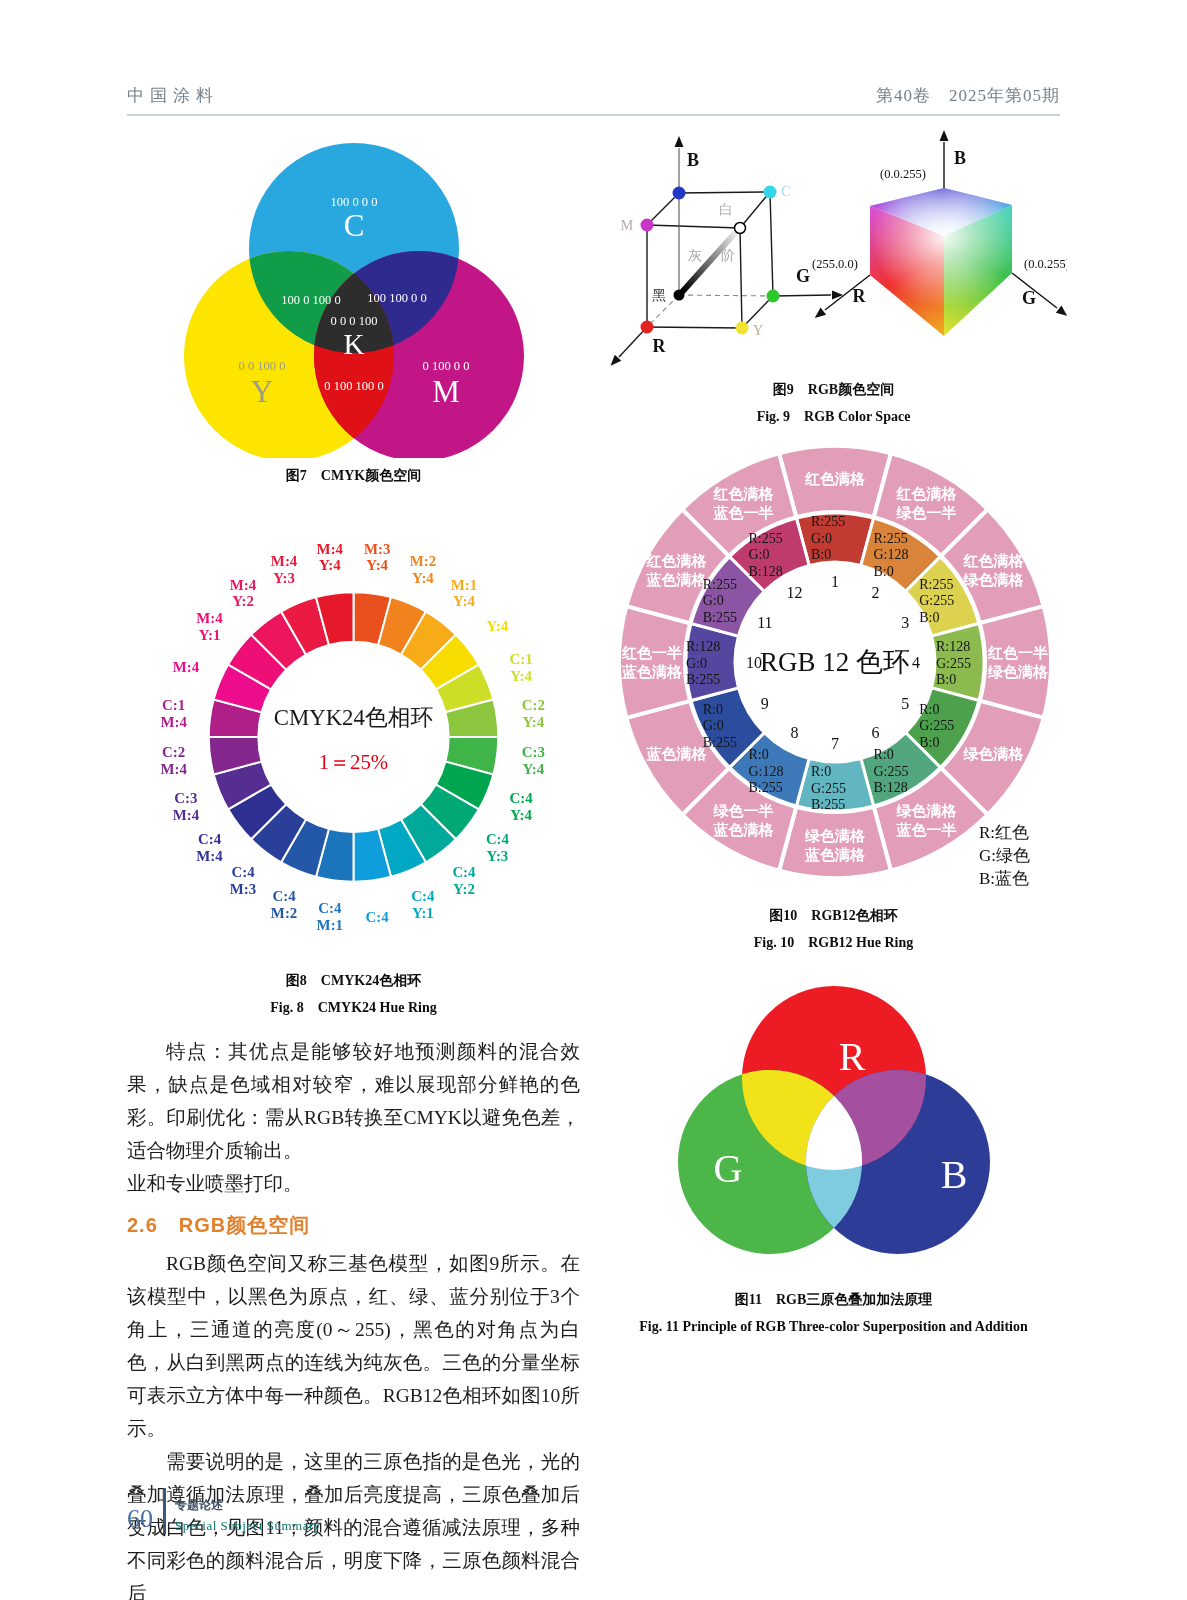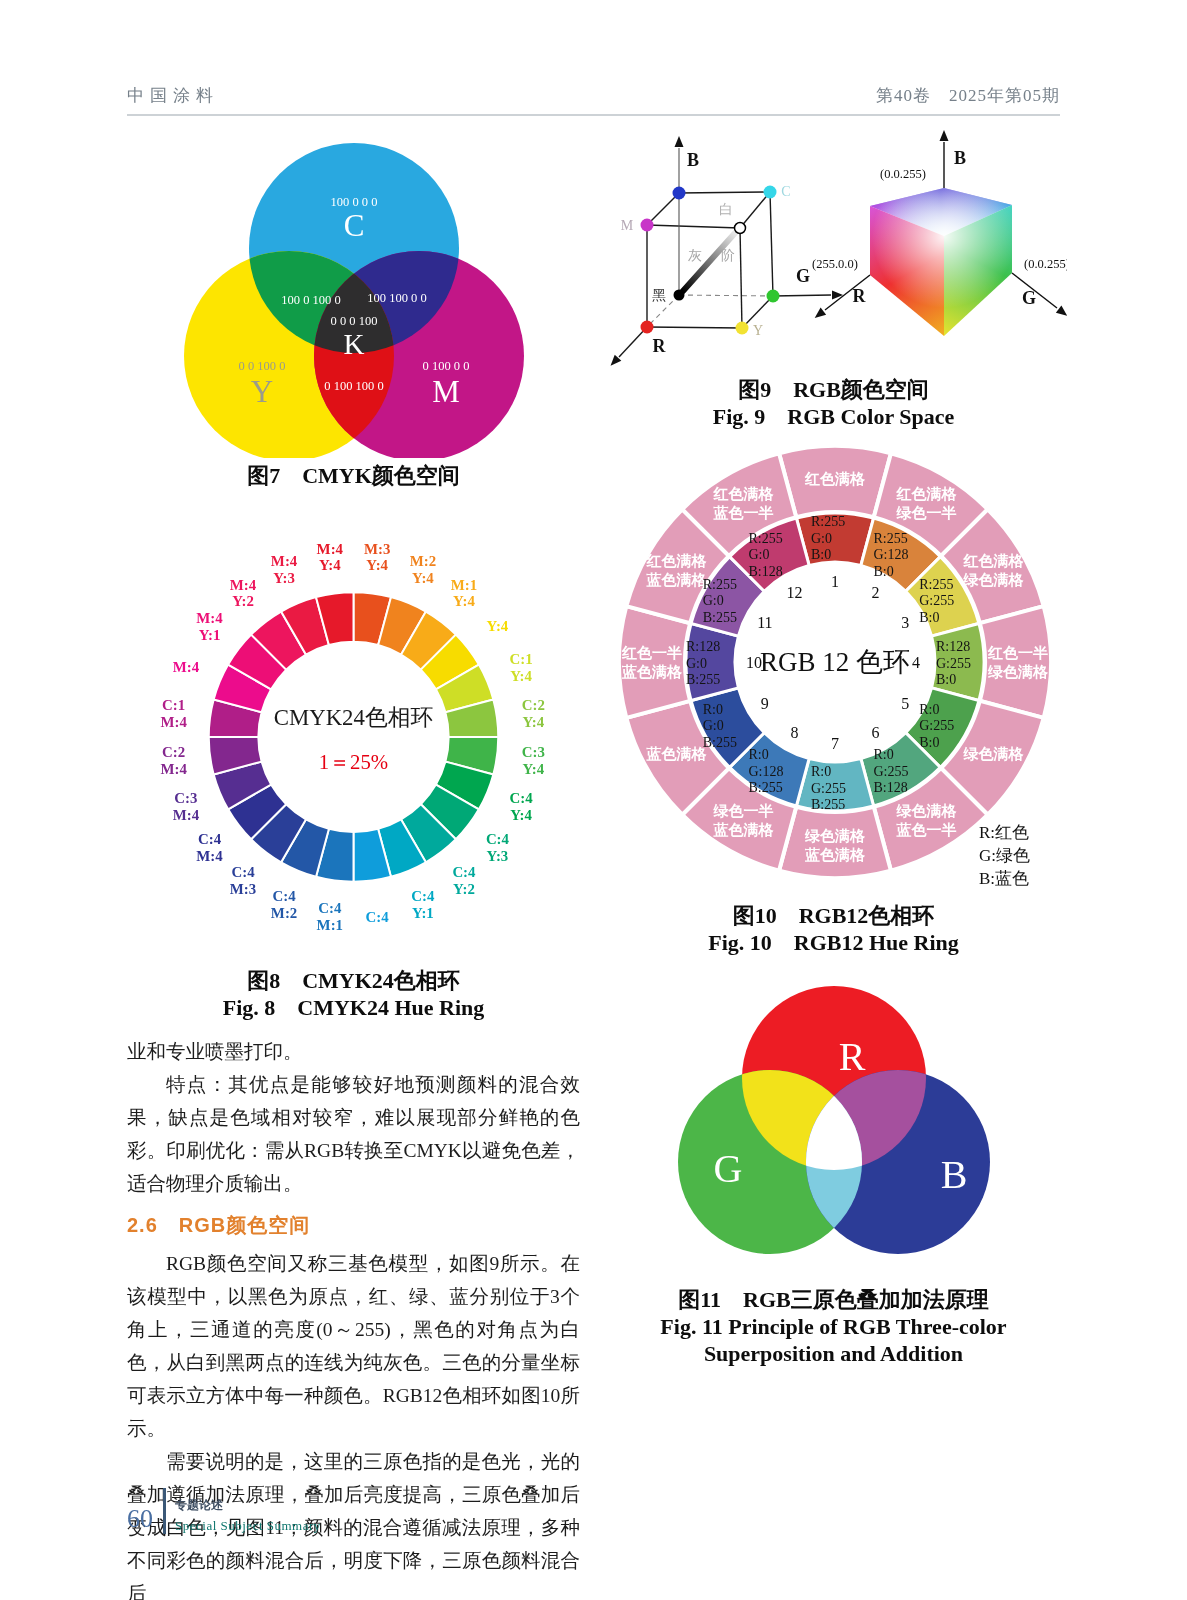--- a/index.html
+++ b/index.html
@@ -6,21 +6,21 @@
   .page{position:relative;width:1187px;height:1600px;background:#fff;
         font-family:"Liberation Serif",serif;color:#1c1c1c;overflow:hidden;}
   .hdr{position:absolute;top:84px;left:127px;width:933px;display:flex;
        justify-content:space-between;font-size:17px;color:#76808a;}
   .hdr .jname{letter-spacing:6px;font-family:Liberation Mono, monospace;}
   .hdr .issue{letter-spacing:1px;}
   .rule{position:absolute;top:114px;left:127px;width:933px;border-top:2px solid #cdd2d6;}
   .cols{position:absolute;top:126px;left:127px;width:933px;display:flex;gap:27px;}
   .col{width:453px;}
   figure{margin:0;}
-  .figcap{text-align:center;font-weight:bold;font-size:22px;line-height:27px;color:#0d0d0d;margin-top:4px;}
+  .figcap{text-align:center;font-weight:bold;font-size:14px;line-height:27px;color:#0d0d0d;margin-top:4px;}
   .figcap div{white-space:pre-wrap;}
   p.body{font-size:19.5px;line-height:33px;text-align:justify;margin:0;}
   p.ind{text-indent:2em;}
   sup{font-size:12px;}
   h3.sec{font-family:"Liberation Sans",sans-serif;color:#e2812d;font-size:20px;
          font-weight:700;margin:12px 0 8px 0;letter-spacing:1px;}
   .rtext{margin:14px 0 10px 0;}
   .ftr{position:absolute;left:127px;top:1488px;display:flex;align-items:flex-end;}
   .ftr .pnum{font-size:26px;color:#4a6fa2;margin-right:10px;}
   .ftr .bar{width:3px;height:46px;background:#3b5877;margin-right:9px;}
@@ -164,22 +164,22 @@
             <text x="228" y="226" text-anchor="middle" font-size="23" fill="#1a1a1a" font-family="&quot;Liberation Serif&quot;,serif" font-weight="normal">CMYK24色相环</text>
             <text x="228" y="270" text-anchor="middle" font-size="21" fill="#e60012" font-family="&quot;Liberation Serif&quot;,serif" font-weight="normal">1＝25%</text>
           </svg>
         <div class="figcap">
           <div>图8　CMYK24色相环</div>
           <div>Fig. 8　CMYK24 Hue Ring</div>
         </div>
       </figure>
 
       <div style="margin-top:14px">
+        <p class="body ind">特点：其优点是能够较好地预测颜料的混合效果，缺点是色域相对较窄，难以展现部分鲜艳的色彩。印刷优化：需从RGB转换至CMYK以避免色差，适合物理介质输出。</p>
         <p class="body">业和专业喷墨打印。</p>
-        <p class="body ind">特点：其优点是能够较好地预测颜料的混合效果，缺点是色域相对较窄，难以展现部分鲜艳的色彩。印刷优化：需从RGB转换至CMYK以避免色差，适合物理介质输出。</p>
         <h3 class="sec">2.6　RGB颜色空间</h3>
         <p class="body ind">RGB颜色空间又称三基色模型，如图9所示。在该模型中，以黑色为原点，红、绿、蓝分别位于3个角上，三通道的亮度(0～255)，黑色的对角点为白色，从白到黑两点的连线为纯灰色。三色的分量坐标可表示立方体中每一种颜色。RGB12色相环如图10所示。</p>
         <p class="body ind">需要说明的是，这里的三原色指的是色光，光的叠加遵循加法原理，叠加后亮度提高，三原色叠加后变成白色，见图11；颜料的混合遵循减法原理，多种不同彩色的颜料混合后，明度下降，三原色颜料混合后</p>
       </div>
     </div>
 
     <div class="col">
       <figure>
         <svg id="fig9-svg" class="csvg" width="460" height="246" viewBox="0 0 460 246">
             <line x1="40" y1="99" x2="133" y2="102" stroke="#1a1a1a" stroke-width="1.4"></line>

